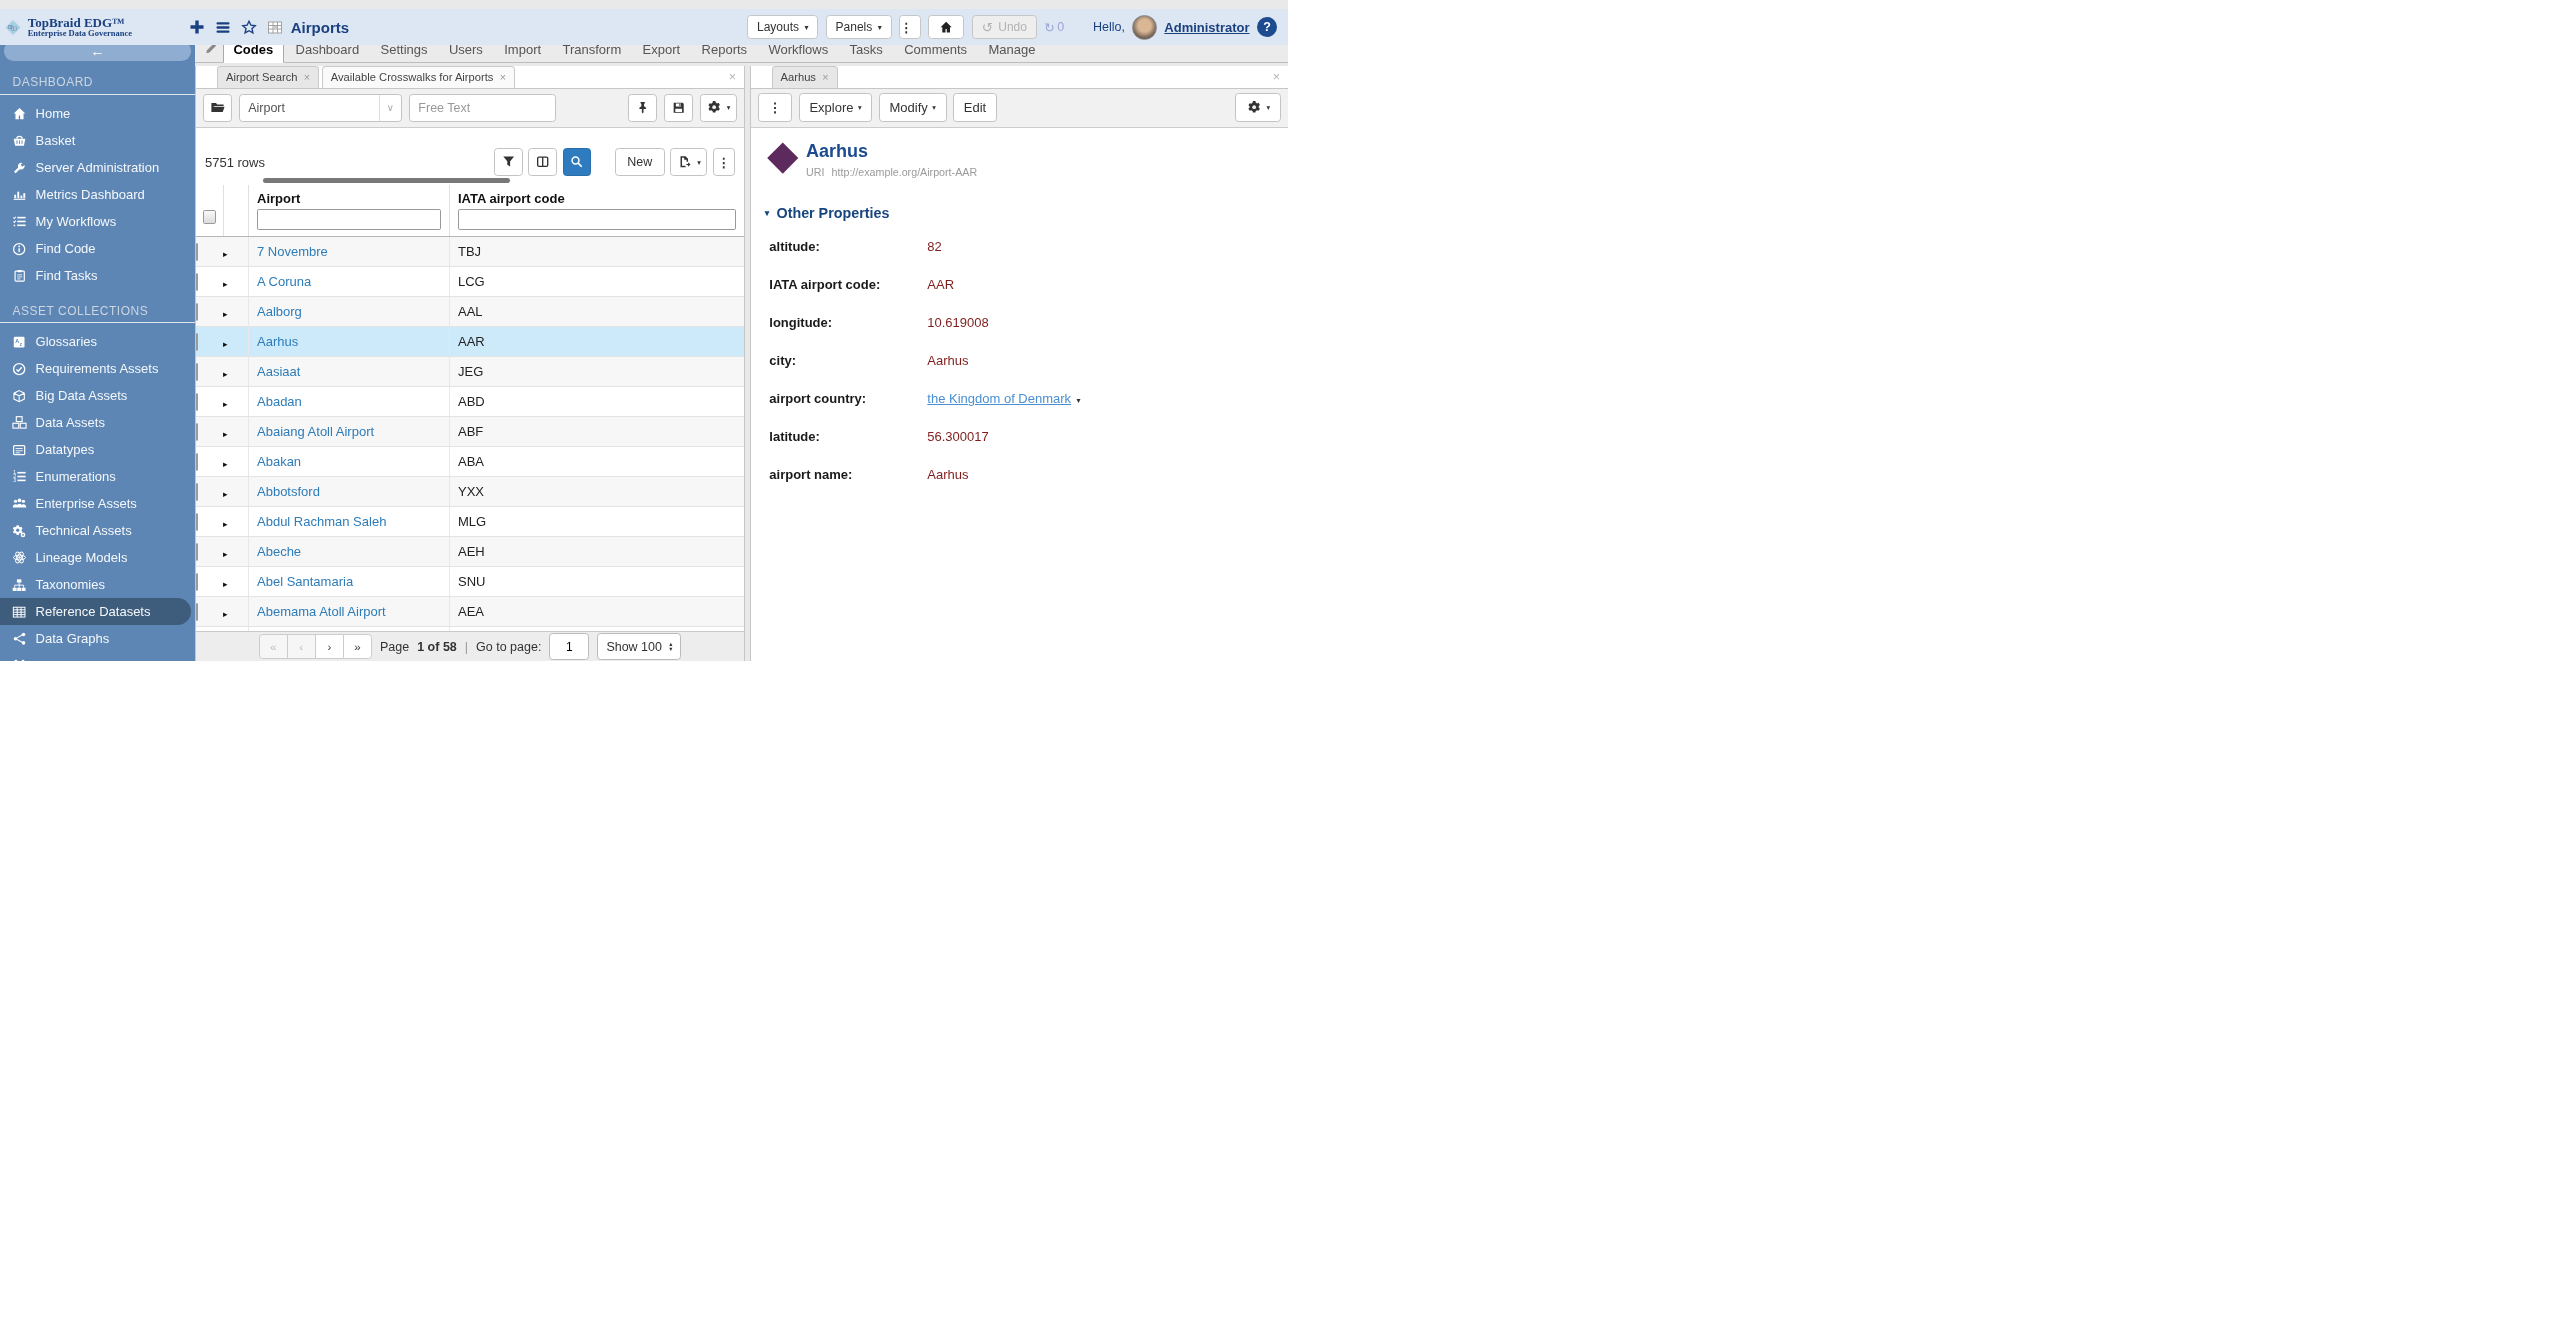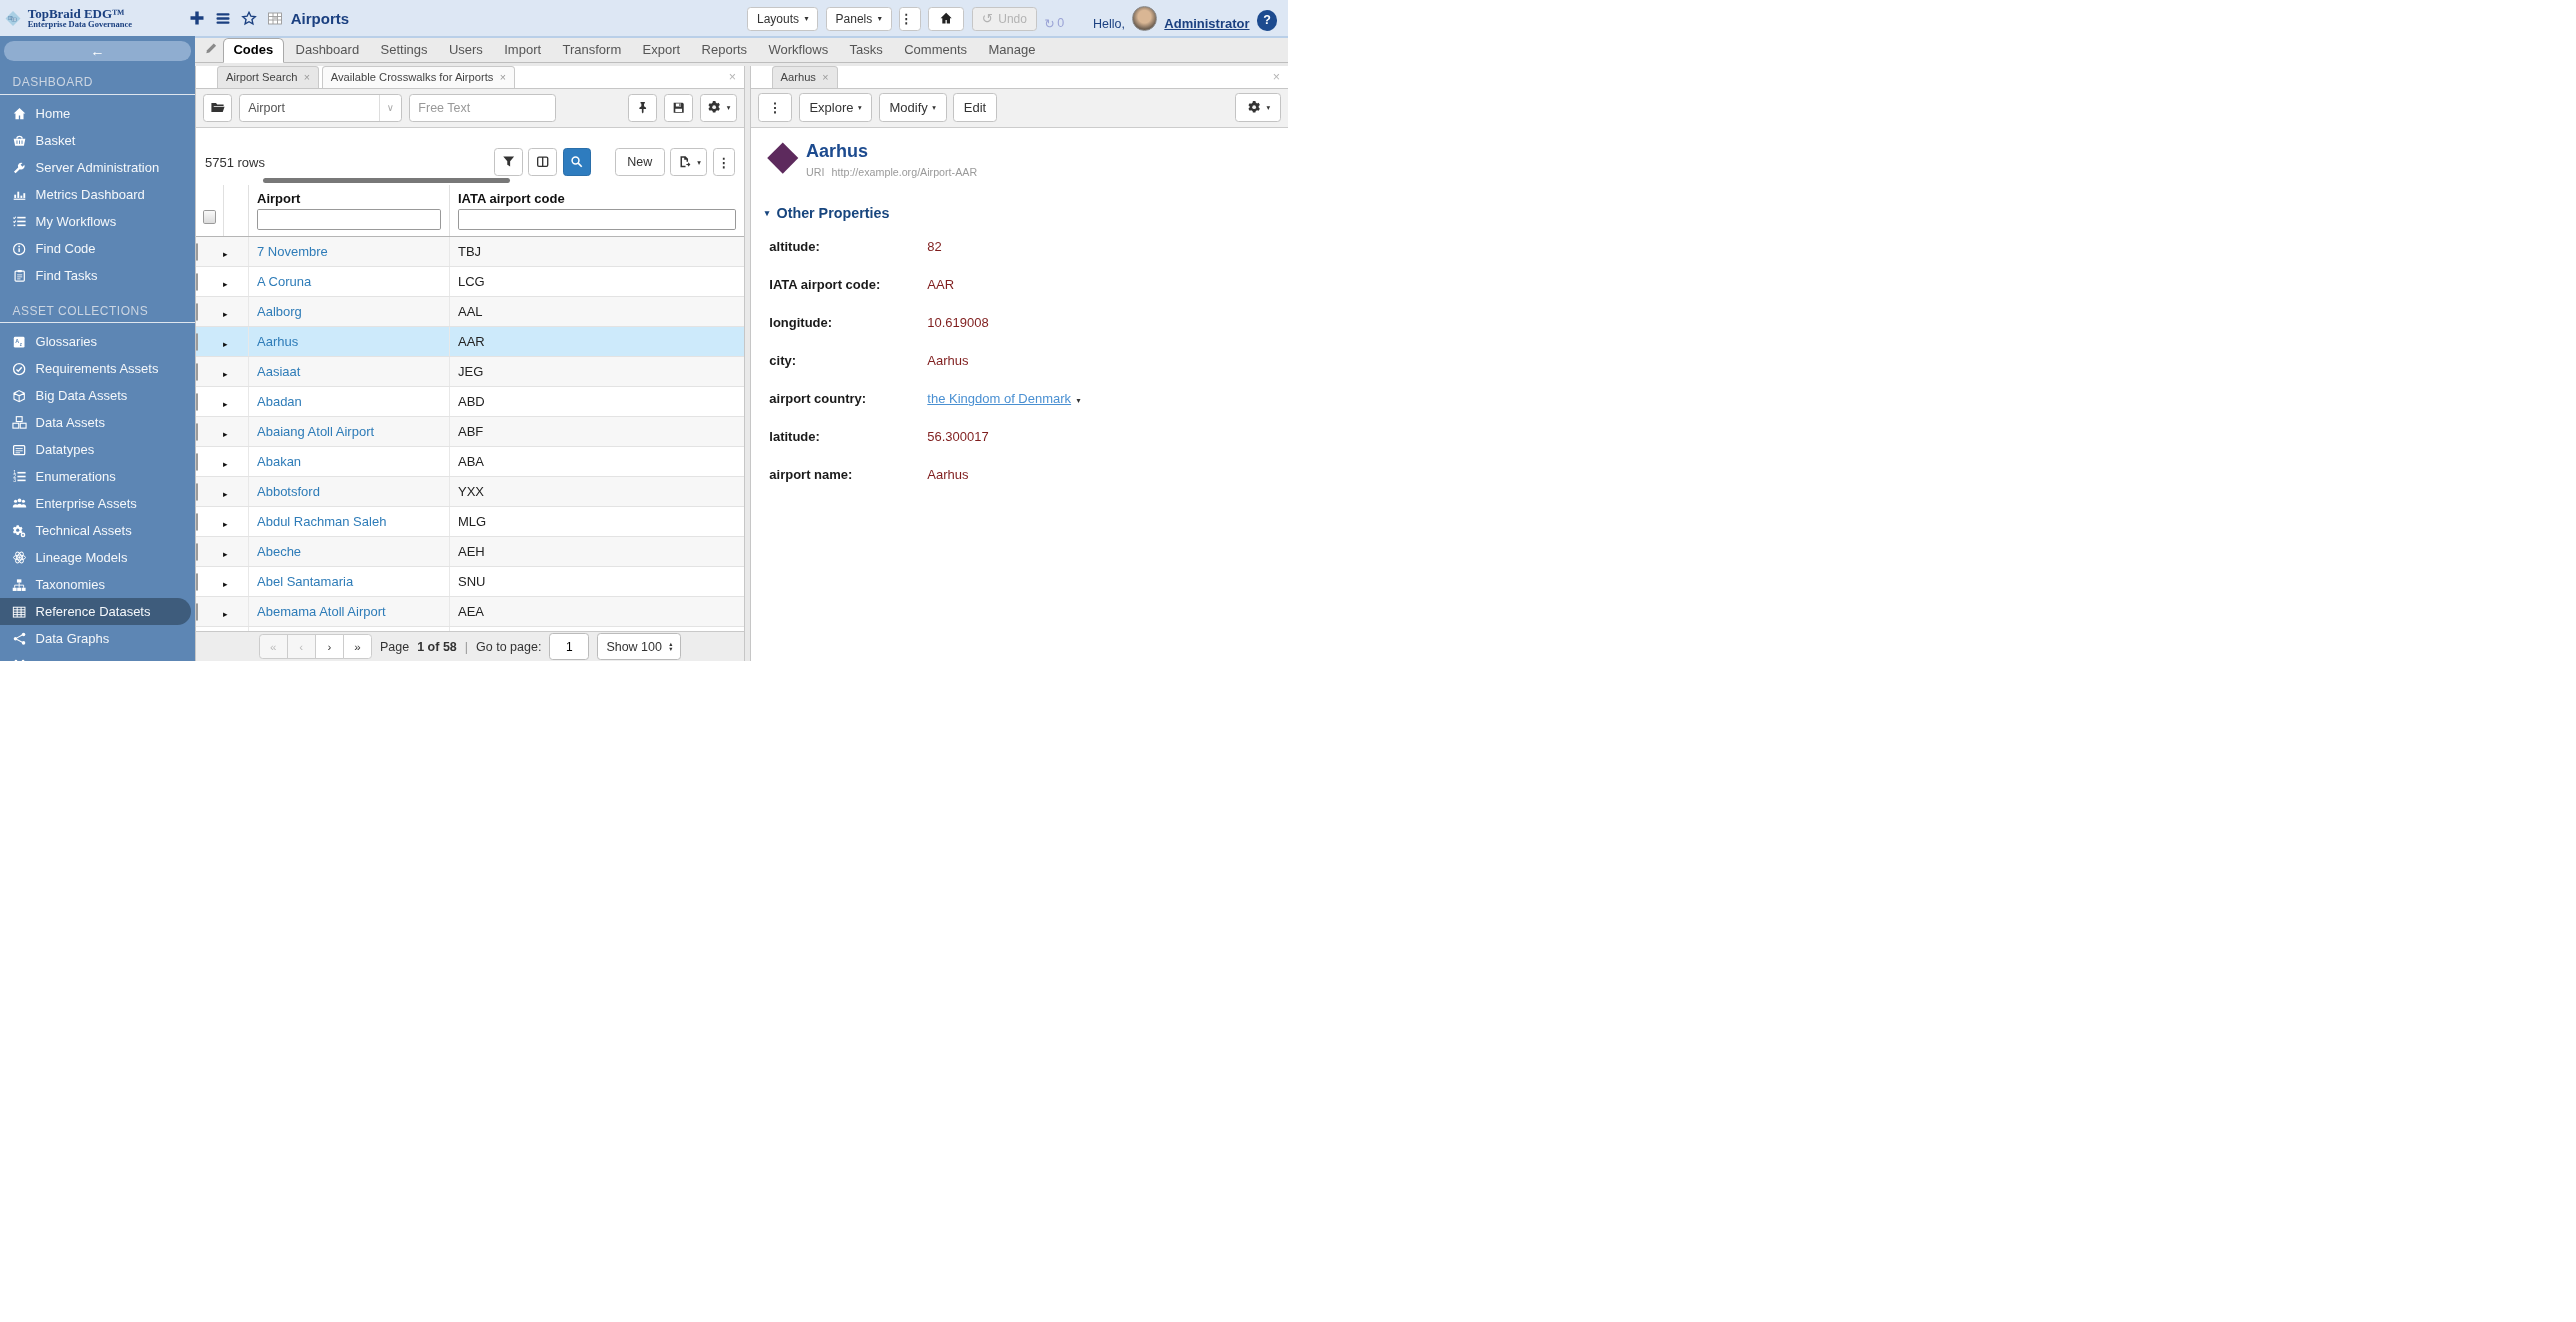--- a/index.html
+++ b/index.html
@@ -1,26 +1,26 @@
 <!DOCTYPE html>
 <html style="font-size:14.3px"><head>
 <meta charset="utf-8">
 <style>
   html,body{margin:0;padding:0;background:#fff;}
   .screen{position:relative;width:1288px;height:661px;overflow:hidden;background:#e9e9e9;
           font-family:"Liberation Sans",sans-serif;-webkit-font-smoothing:antialiased;}
   
-  .hdr{position:absolute;top:0;left:0;right:0;height:36px;background:#dde7f4;display:flex;align-items:center;z-index:5;}
+  .hdr{position:absolute;top:9px;left:0;right:0;height:36px;background:#dde7f4;display:flex;align-items:center;z-index:5;}
   .logo{display:flex;align-items:center;gap:6.3px;padding-left:5.4px;width:184px;flex:none;}
   .logo-text{line-height:1.05;}
   .logo-l1{font-family:"Liberation Serif",serif;font-weight:bold;font-size:13px;color:#1b4080;}
   .logo-l2{font-family:Liberation Serif, serif;font-weight:bold;font-size:8.5px;color:#1b4080;}
   .hicons{display:flex;align-items:center;gap:9.8px;color:#1b4080;}
   .app-title{font-weight:bold;font-size:15px;color:#1b4080;margin-left:8px;}
-  .hdr-right{margin-left:auto;display:flex;align-items:flex-end;gap:7.2px;padding-right:10.7px;}
+  .hdr-right{margin-left:auto;display:flex;align-items:center;gap:7.2px;padding-right:10.7px;}
   .hbtn{height:24px;background:#fff;border:0.9px solid #c6c6c6;border-radius:3.6px;display:flex;align-items:center;
         gap:5.4px;padding:0 9px;font-size:12px;color:#333;cursor:pointer;}
   .hbtn .chev{font-size:8px;color:#333;}
   .undo-btn{color:#b3b3b3;background:#eeeeee;cursor:default;}
   .undo-btn .uglyph{font-size:13.4px;color:#b3b3b3;}
   .redo{display:flex;align-items:center;gap:2.7px;color:#9ba4d6;font-size:12.5px;}
   .hello{color:#1b4080;font-size:12.5px;margin-left:21.5px;}
   .avatar{width:23px;height:23px;border-radius:50%;border:0.9px solid #8a8a8a;
           background:radial-gradient(circle at 50% 42%,#d9b694 0 36%,#6f6052 70%);}
   .admin{color:#1b4080;font-weight:bold;font-size:13px;text-decoration:underline;cursor:pointer;}

